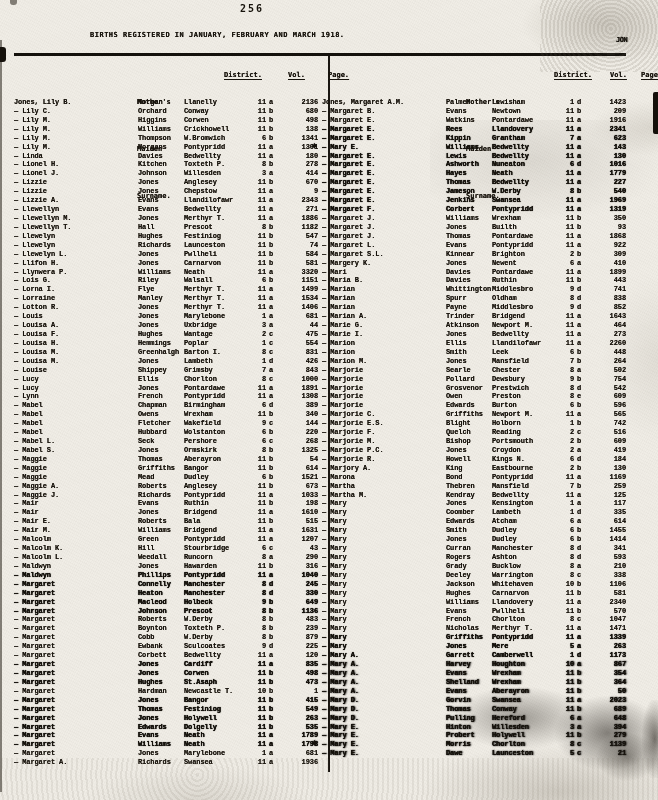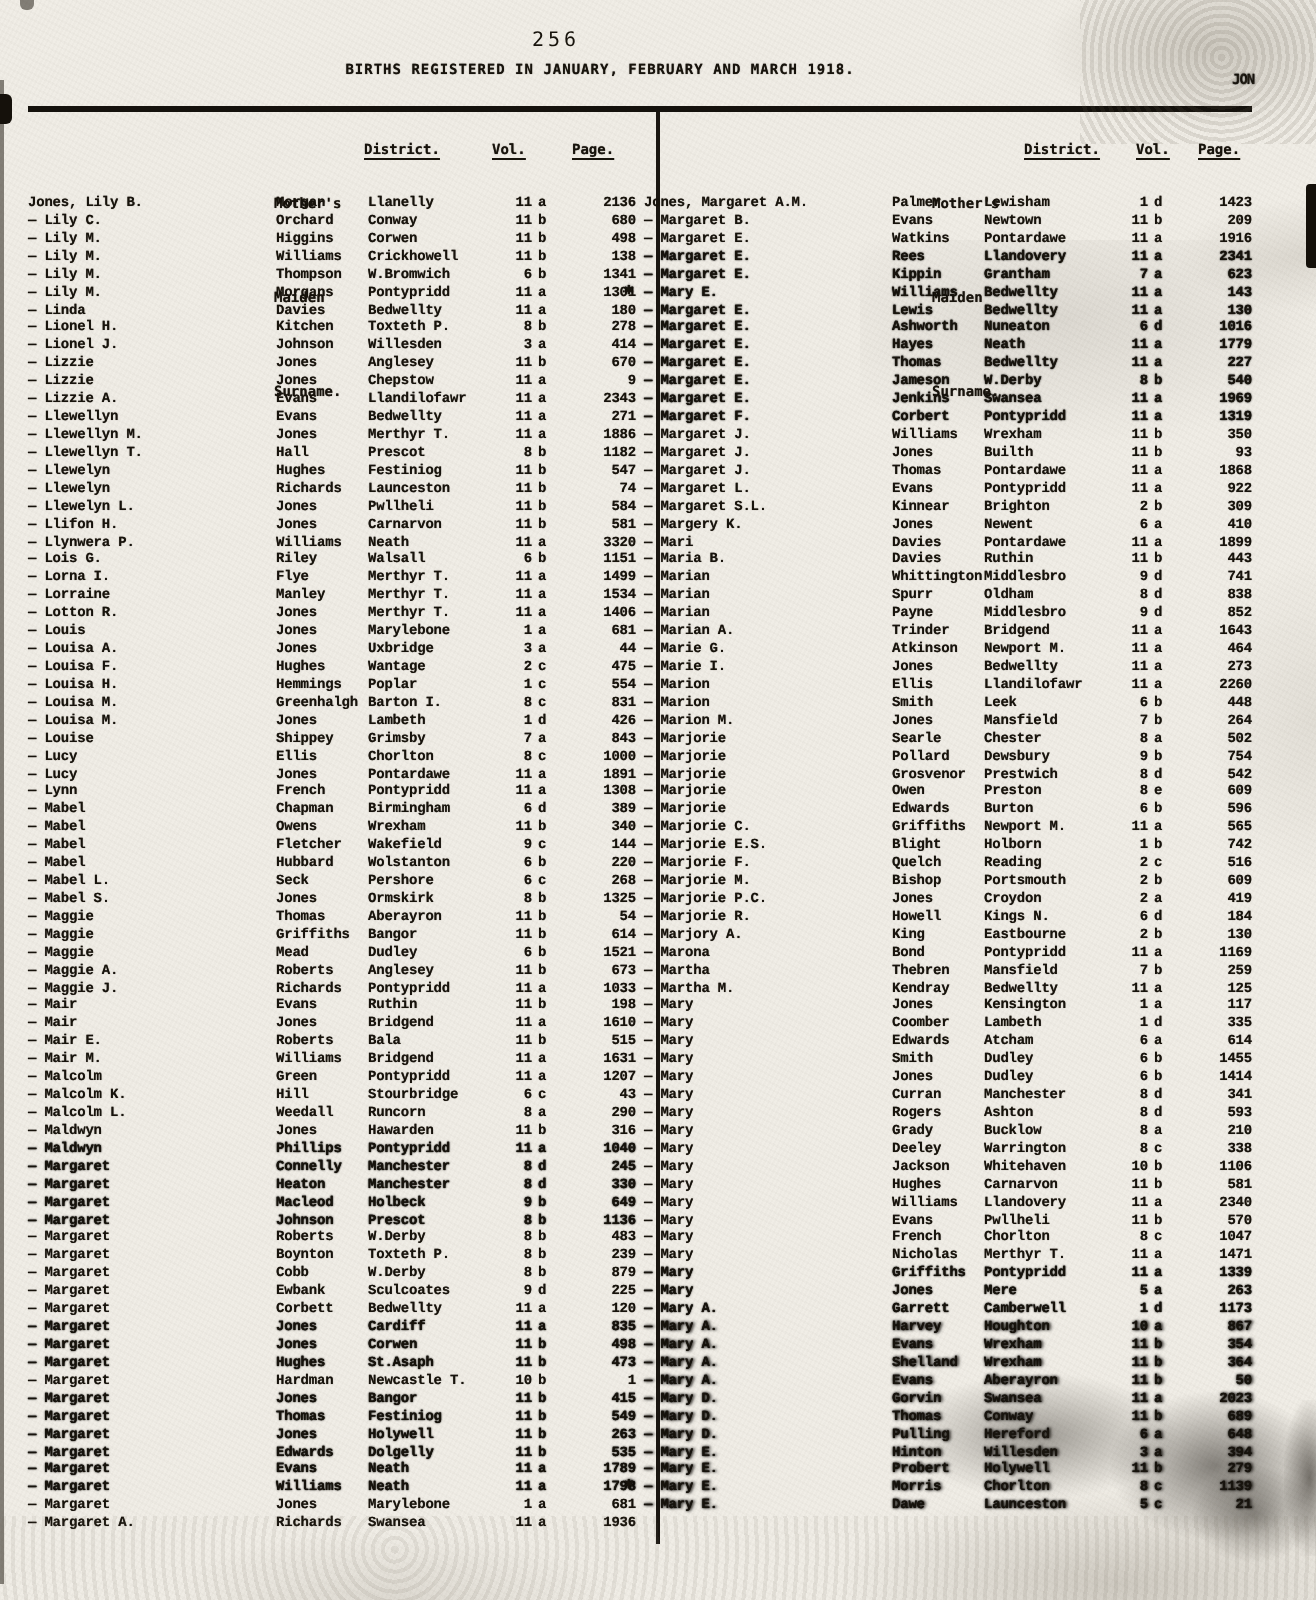--- a/index.html
+++ b/index.html
@@ -11,34 +11,34 @@
       radial-gradient(ellipse 90px 40px at 99% 16%, rgba(125,118,104,.18), transparent 70%),
       radial-gradient(ellipse 200px 70px at 85% 99%, rgba(120,112,98,.28), transparent 70%),
       radial-gradient(ellipse 160px 50px at 30% 100%, rgba(120,112,98,.16), transparent 70%),
       radial-gradient(ellipse 80px 120px at 100% 45%, rgba(120,112,98,.12), transparent 70%),
       repeating-linear-gradient(27deg, rgba(60,50,35,.02) 0 1px, transparent 1px 3px),
       repeating-linear-gradient(117deg, rgba(60,50,35,.02) 0 1px, transparent 1px 2px);
     font-family:"DejaVu Sans Mono","Liberation Mono",monospace;
     color:#17130c;
   }
   .ink{color:#17130c;font-weight:bold;}
-  .page-number{position:absolute;top:15px;left:240px;width:50px;text-align:right;
-    font-size:10px;font-weight:normal;letter-spacing:2px;}
-  .doc-title{position:absolute;top:31px;left:90px;width:420px;text-align:center;
+  .page-number{position:absolute;top:3px;left:240px;width:50px;text-align:left;
+    font-size:10px;font-weight:bold;letter-spacing:2px;}
+  .doc-title{position:absolute;top:31px;left:90px;width:420px;
     font-size:7px;font-weight:bold;letter-spacing:.5px;text-shadow:0 0 .5px rgba(20,15,8,.8);}
   .corner-tag{position:absolute;top:36px;left:616px;font-size:7px;font-weight:bold;
     letter-spacing:-.5px;text-shadow:0 0 .8px #000;}
   .top-rule{position:absolute;top:53px;left:14px;width:612px;height:3px;background:#15120d;}
   .col-divider{position:absolute;top:56px;left:328px;width:2px;height:716px;background:#1a1611;}
 
   
   .hdr{position:absolute;font-size:7px;font-weight:bold;line-height:8px;white-space:nowrap;
     text-shadow:0 0 .4px rgba(25,18,10,.8);}
   .hdr u, .hdr{text-decoration-thickness:1px;text-underline-offset:1.5px;}
-  .hdr-underline{text-decoration:underline;}
+  .hdr-underline{text-decoration:underline;margin-left:42px;}
   .mother-hdr span{display:block;text-decoration-thickness:1px;text-underline-offset:1.5px;margin-top:39px;}
 
   
   .col{position:absolute;top:98px;width:308px;font-size:7px;font-weight:bold;
     line-height:8.93px;letter-spacing:-.1px;font-family:Liberation Mono, monospace;}
   .col-left{left:14px;}
   .col-right{left:322px;}
   .row{height:8.93px;display:grid;grid-template-columns:124px 46px 66px 16px 14px 38px;
     position:relative;white-space:nowrap;align-items:start;}
   .row span{display:block;overflow:visible;text-shadow:0 0 .4px rgba(25,18,10,.75);}

